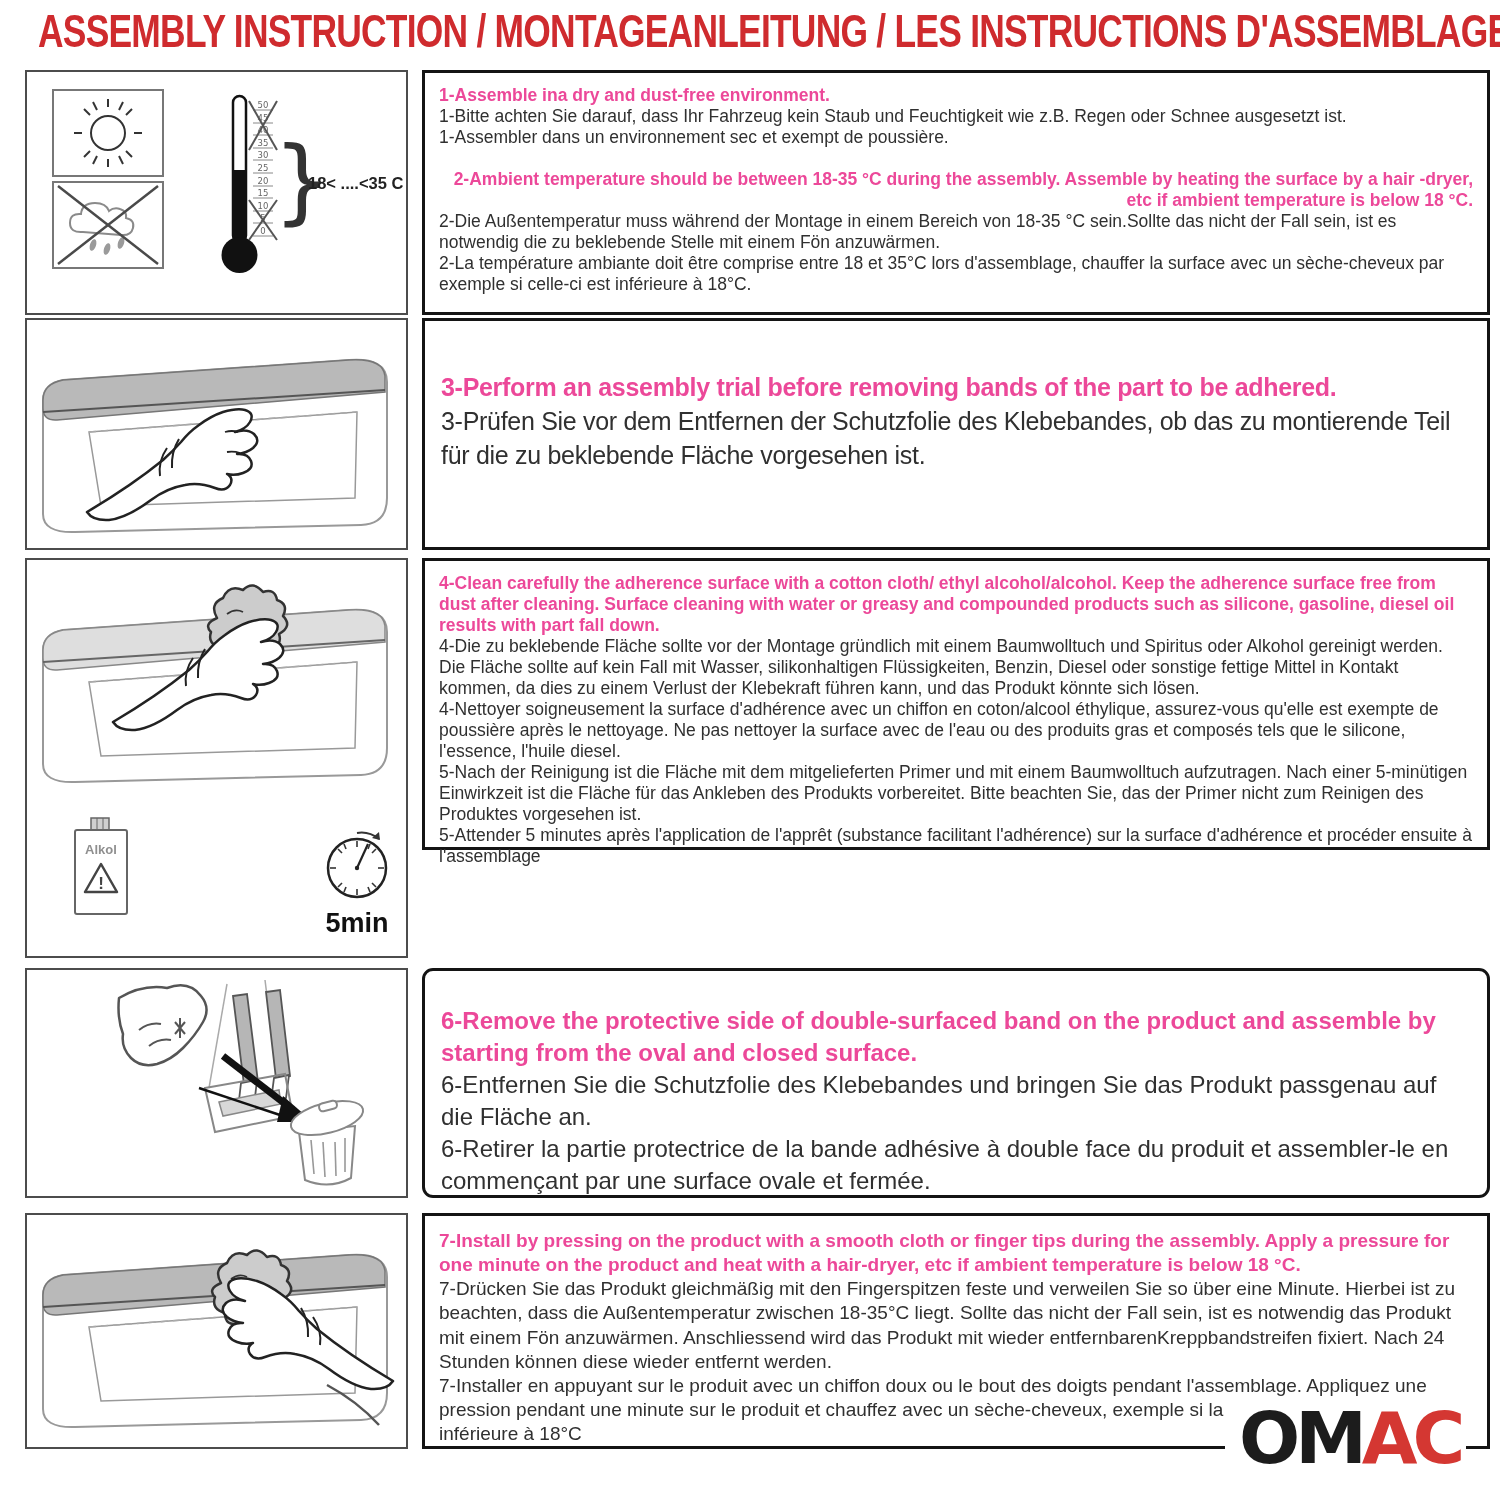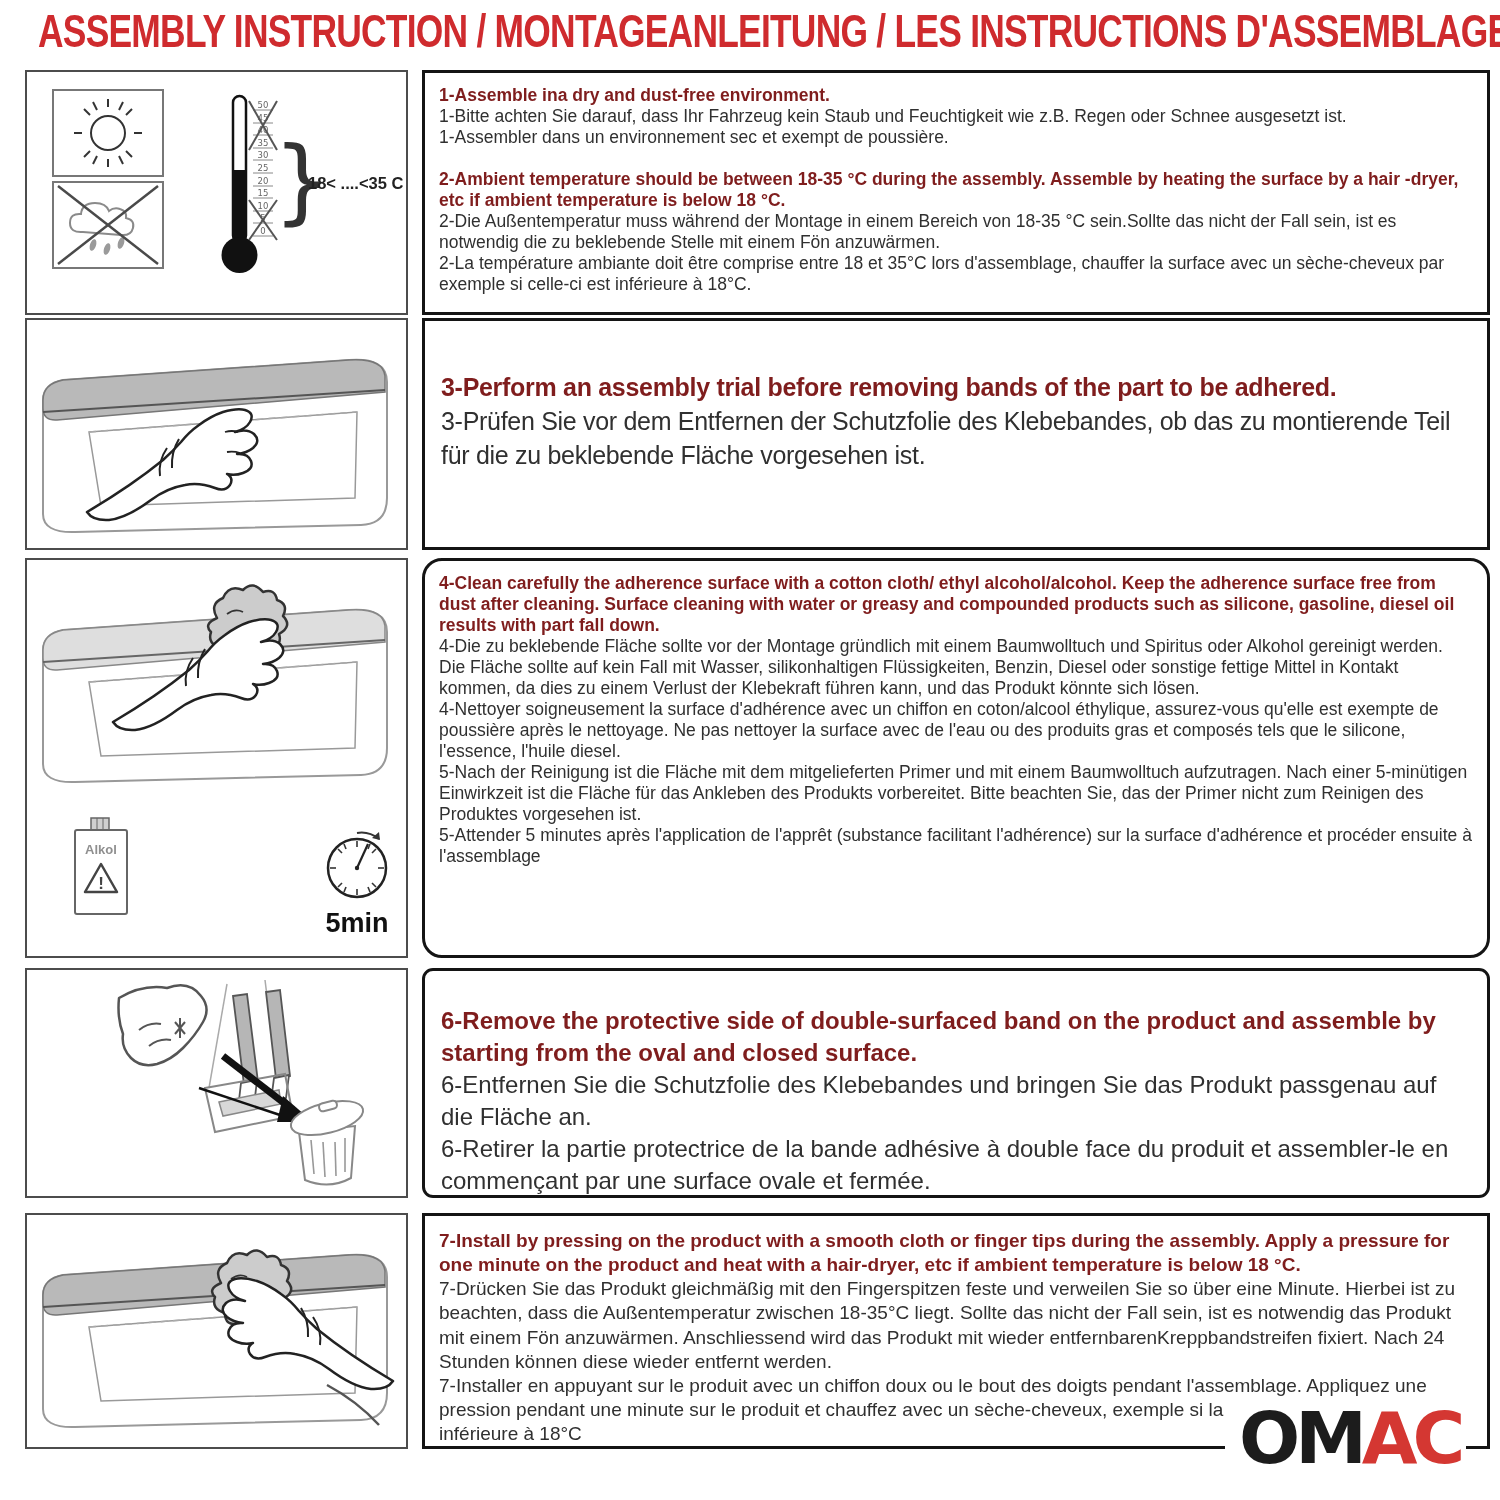--- a/index.html
+++ b/index.html
@@ -5,27 +5,27 @@
   html,body{margin:0;padding:0;background:#fff;}
   .page{position:relative;width:1500px;height:1500px;background:#fff;overflow:hidden;
         font-family:"Liberation Sans","DejaVu Sans",sans-serif;color:#222;}
   .title{position:absolute;left:38px;top:4px;margin:0;white-space:nowrap;font-weight:700;}
   .title-inner{display:inline-block;font-size:46px;letter-spacing:-1px;
                transform:scaleX(0.77);transform-origin:0 50%;color:#cf2b2e;}
   .row{position:absolute;left:0;width:1500px;}
   .illus-box{position:absolute;left:25px;width:383px;background:#fff;border:2px solid #4c4c4c;box-sizing:border-box;}
   .text-box{position:absolute;left:422px;width:1068px;background:#fff;border:3px solid #141414;box-sizing:border-box;}
   .text-box p{margin:0;}
-  .t-en{font-weight:700;color:#7f1d1d;}
+  .t-en{font-weight:700;color:#ec4899;}
   .t{font-weight:400;color:#303030;}
   .fs17{font-size:17.5px;line-height:1.2;padding:12px 14px;}
   .fs19{font-size:19px;line-height:1.27;padding:13px 14px;}
   .fs24{font-size:24px;line-height:1.33;padding:34px 16px 0;}
   .fs25{font-size:25px;line-height:1.35;padding:50px 16px 0;letter-spacing:-0.3px;}
-  .gap{margin-top:21px !important;}
+  .gap{margin-top:21px !important;text-align:right;}
   svg{display:block;}
   .logo{position:absolute;left:1225px;top:1402px;background:#fff;padding:0 6px 0 14px;
         font-family:"DejaVu Sans","Liberation Sans",sans-serif;font-weight:700;
         font-size:72px;letter-spacing:-5px;line-height:1;white-space:nowrap;}
   .logo .lb{color:#1c1c1c;}
   .logo .lr{color:#d43732;}
 </style>
 </head>
 <body>
 
@@ -189,21 +189,21 @@
               <line x1="343" y1="332" x2="341" y2="327"></line>
           </g>
           <line x1="330" y1="308" x2="341" y2="284" stroke="#222" stroke-width="2.2"></line>
           <circle cx="330" cy="308" r="2.2" fill="#222"></circle>
           <path d="M330,273 q12,-2 22,6" fill="none" stroke="#333" stroke-width="2"></path>
           <path d="M352,272 L353,280 L345,278 Z" fill="#333"></path>
           <text x="330" y="372" font-size="27" font-weight="bold" fill="#111" text-anchor="middle">5min</text>
         </g>
       </svg>
     </div>
-    <div class="text-box fs17" style="top:0;height:400px;border-radius:20px;">
+    <div class="text-box fs17" style="top:0;height:292px;">
       <p class="t-en">4-Clean carefully the adherence surface with a cotton cloth/ ethyl alcohol/alcohol. Keep the adherence surface free from dust after cleaning. Surface cleaning with water or greasy and compounded products such as silicone, gasoline, diesel oil results with part fall down.</p>
       <p class="t">4-Die zu beklebende Fläche sollte vor der Montage gründlich mit einem Baumwolltuch und Spiritus oder Alkohol gereinigt werden. Die Fläche sollte auf kein Fall mit Wasser, silikonhaltigen Flüssigkeiten, Benzin, Diesel oder sonstige fettige Mittel in Kontakt kommen, da dies zu einem Verlust der Klebekraft führen kann, und das Produkt könnte sich lösen.</p>
       <p class="t">4-Nettoyer soigneusement la surface d'adhérence avec un chiffon en coton/alcool éthylique, assurez-vous qu'elle est exempte de poussière après le nettoyage. Ne pas nettoyer la surface avec de l'eau ou des produits gras et composés tels que le silicone, l'essence, l'huile diesel.</p>
       <p class="t">5-Nach der Reinigung ist die Fläche mit dem mitgelieferten Primer und mit einem Baumwolltuch aufzutragen. Nach einer 5-minütigen Einwirkzeit ist die Fläche für das Ankleben des Produkts vorbereitet. Bitte beachten Sie, das der Primer nicht zum Reinigen des Produktes vorgesehen ist.</p>
       <p class="t">5-Attender 5 minutes après l'application de l'apprêt (substance facilitant l'adhérence) sur la surface d'adhérence et procéder ensuite à l'assemblage</p>
     </div>
   </section>
 
   <section class="row" style="top:968px;height:230px;">
     <div class="illus-box" style="top:0;height:230px;">

